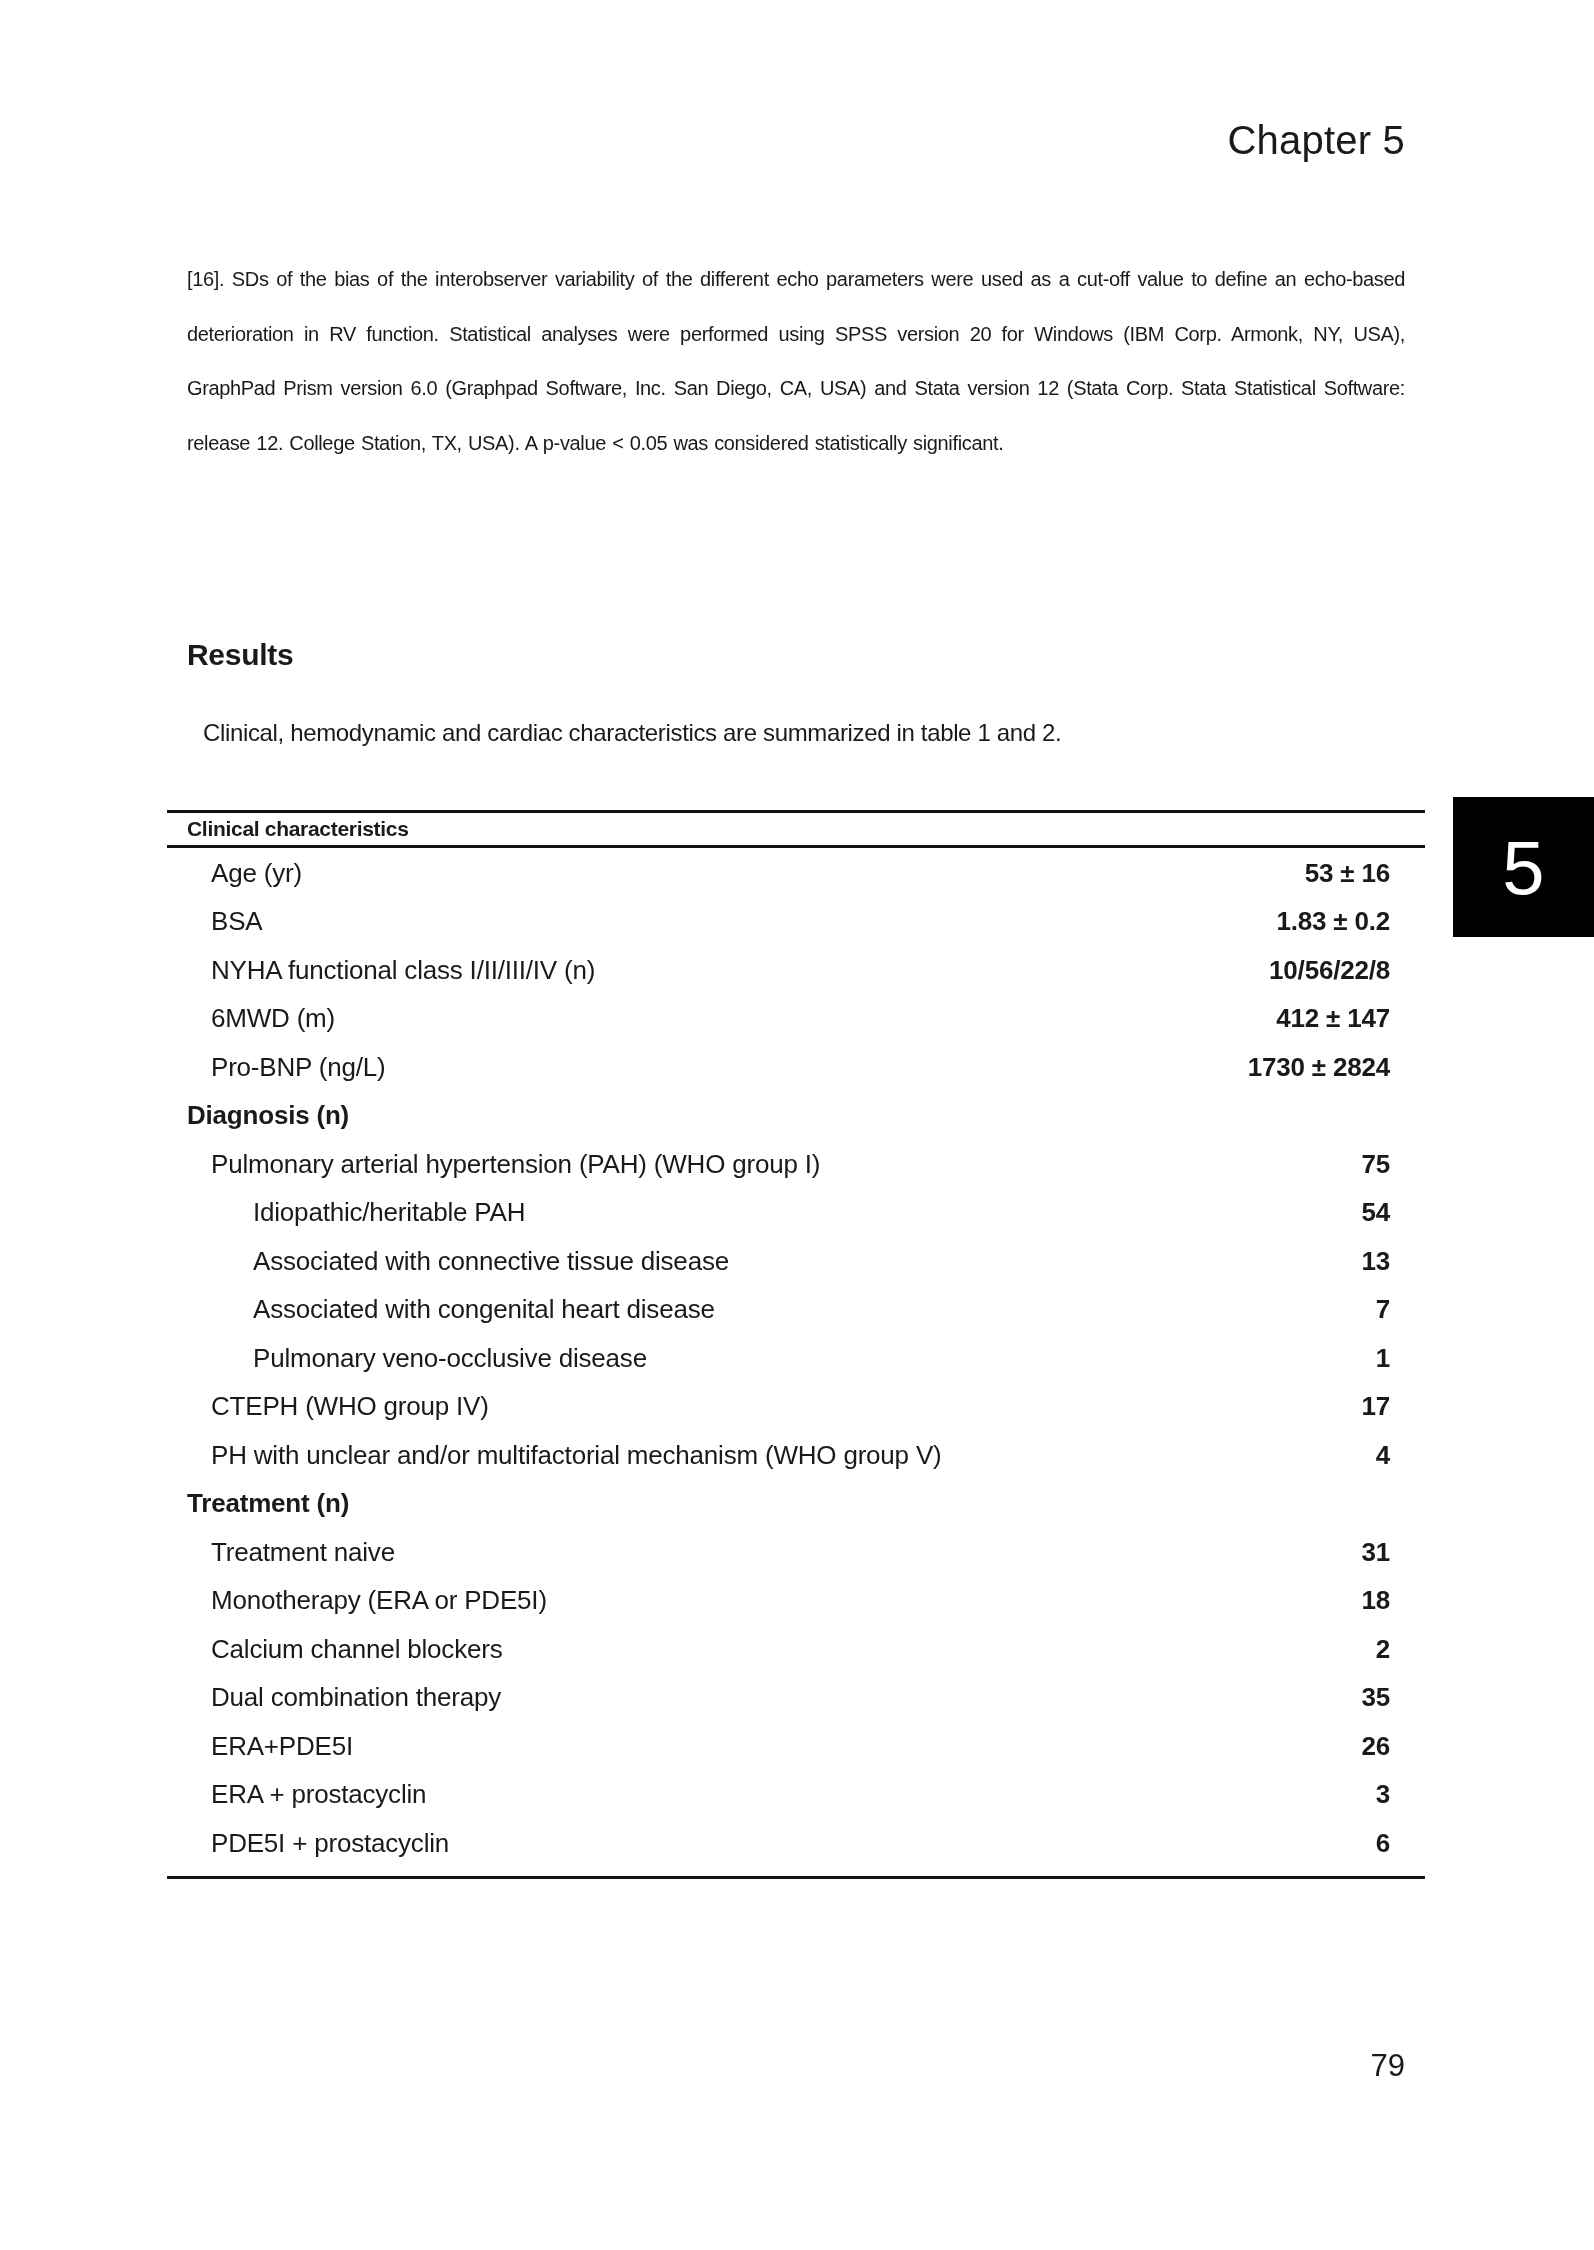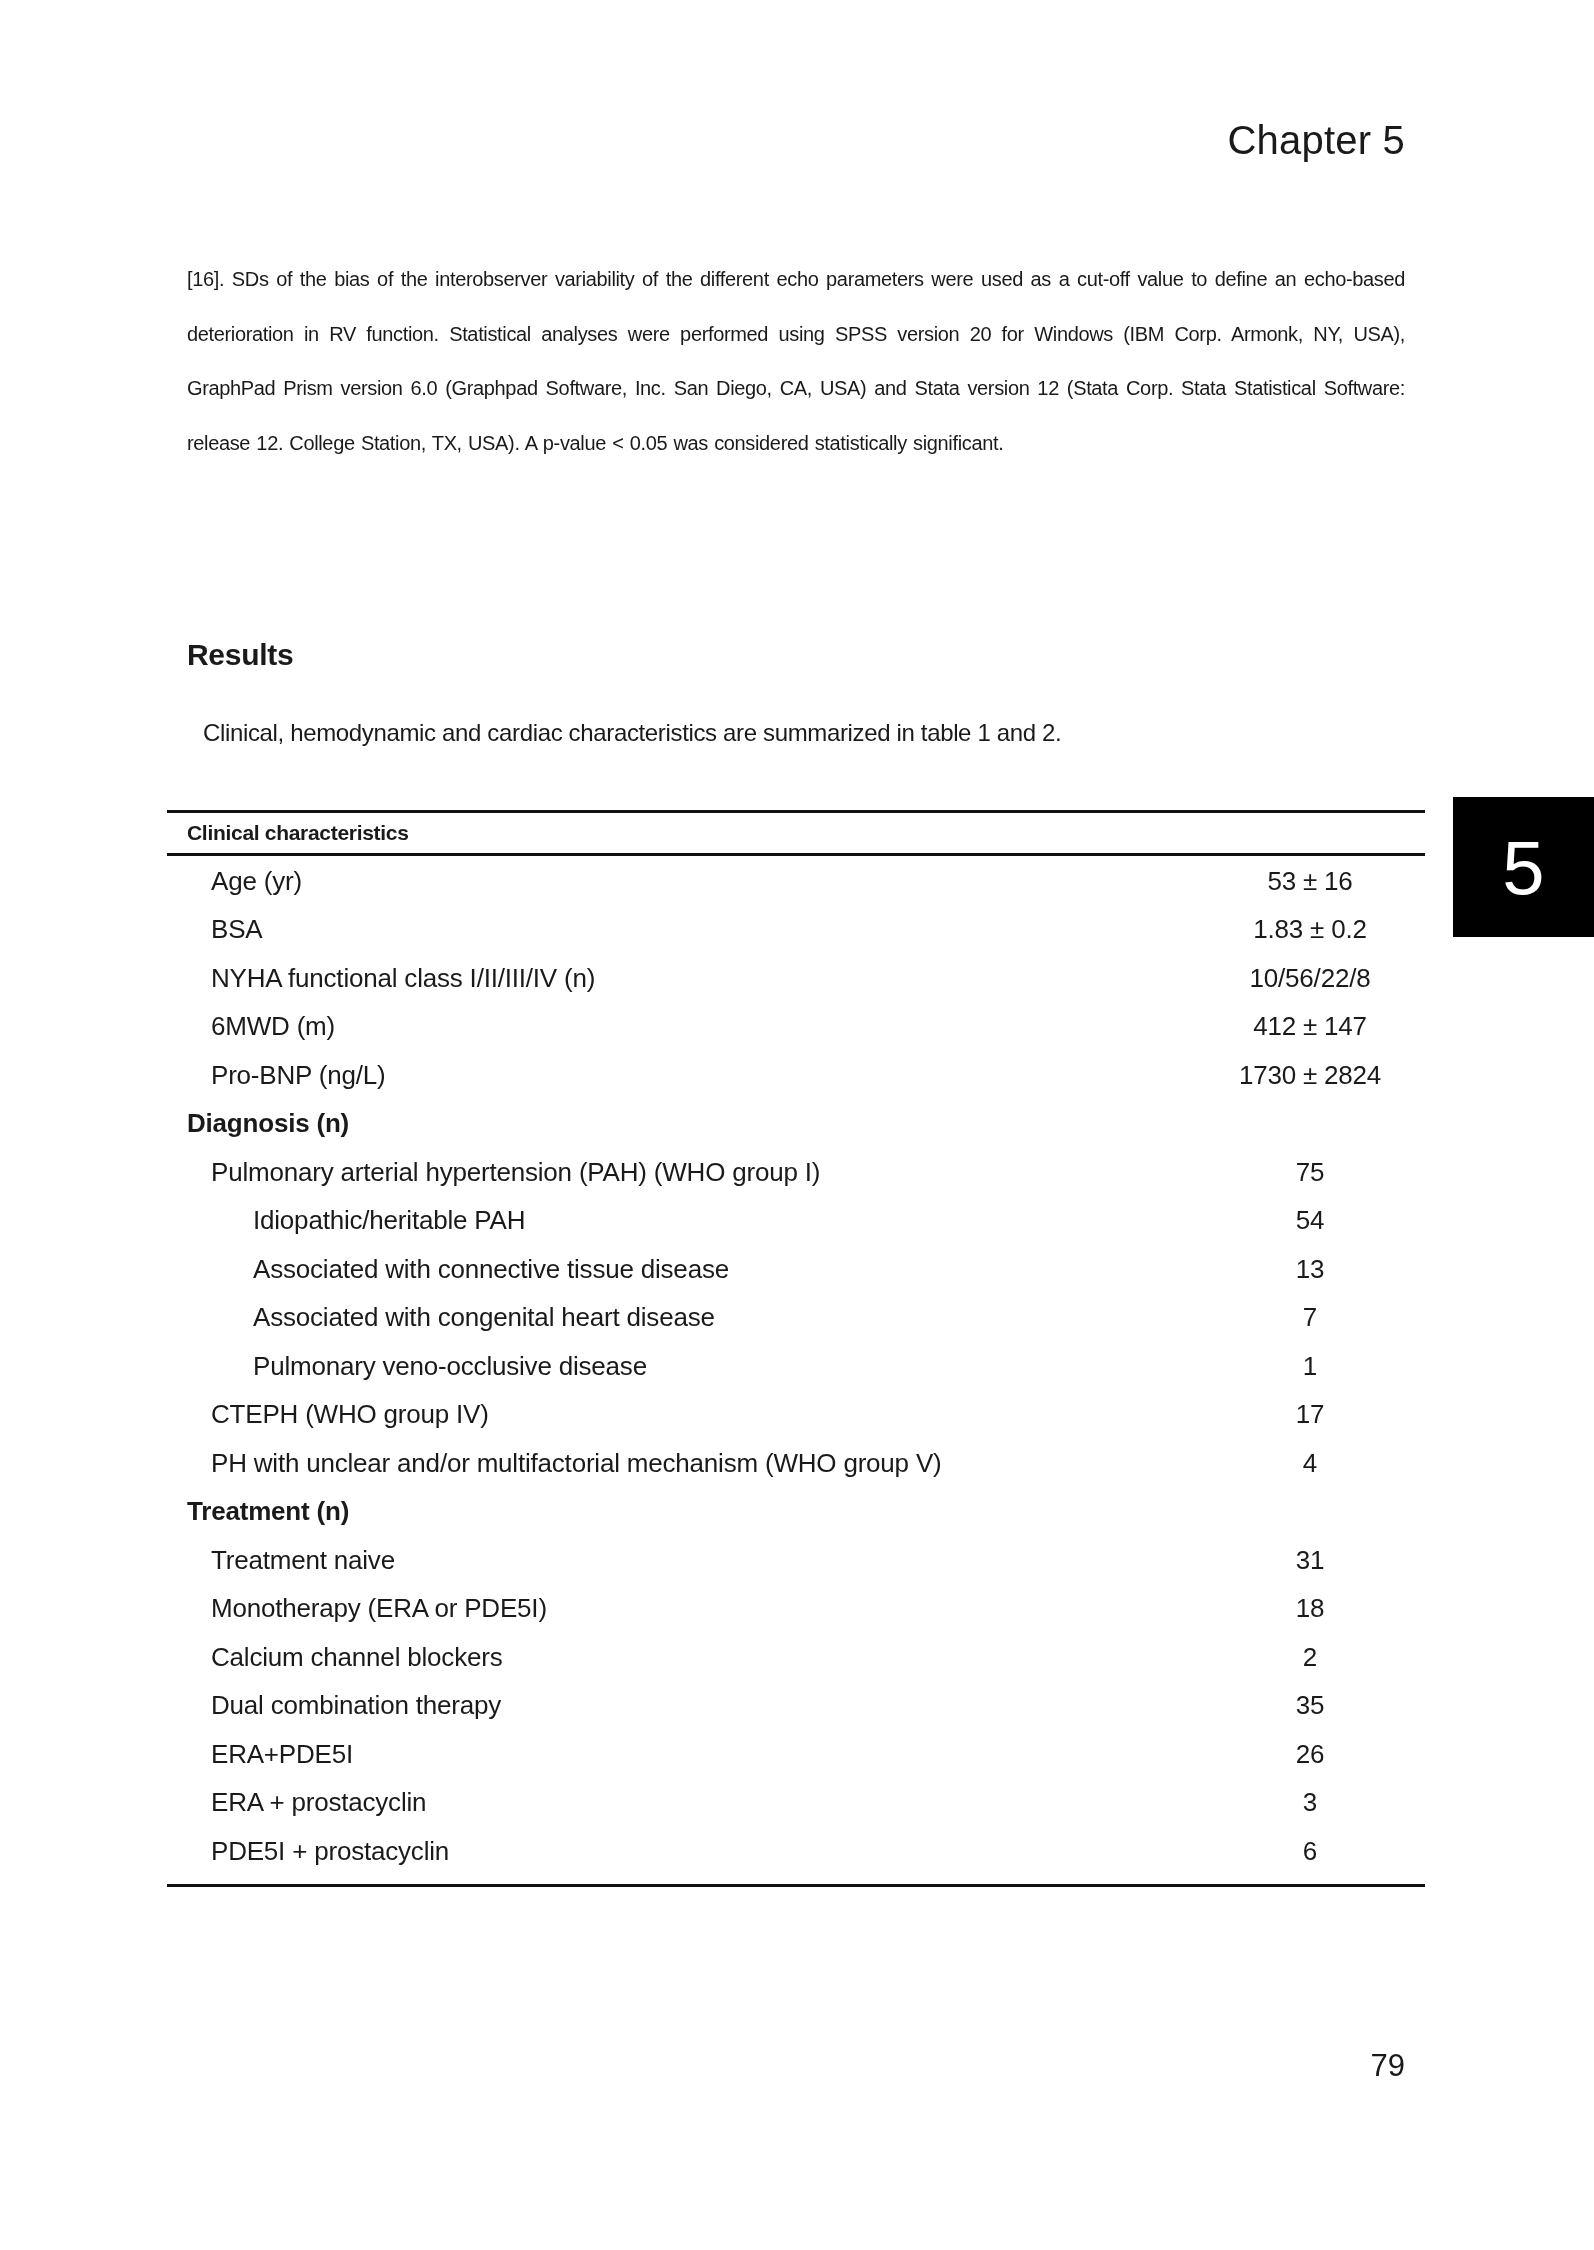--- a/index.html
+++ b/index.html
@@ -22,35 +22,36 @@
     }
     .summary {
       position: absolute; left: 187px; top: 703px;
       font-size: 24px; letter-spacing: -0.35px;
     }
     .table-wrap {
       position: absolute; left: 167px; width: 1258px; top: 810px;
     }
     .rule { height: 3px; background: #111; }
     .tbl-head {
-      height: 40px; display: flex; align-items: center; padding-left: 20px;
+      height: 32px; display: flex; align-items: center; padding-left: 20px;
       font-size: 21px; font-weight: bold; letter-spacing: -0.3px;
     }
     .tbl-body { padding-top: 1px; padding-bottom: 8px; }
     .row {
       height: 48.5px; display: flex; align-items: center; position: relative;
       font-size: 26px; letter-spacing: -0.2px;
     }
     .row .label { white-space: nowrap; }
     .row.level-0 .label { padding-left: 20px; font-weight: bold; }
     .row.level-1 .label { padding-left: 44px; }
     .row.level-2 .label { padding-left: 86px; }
     .row .value {
-      position: absolute; left: 1063px; width: 160px; text-align: center;
+      position: absolute; left: 1063px; width: 160px; text-align: right;
       white-space: nowrap;
+      font-weight: bold;
     }
     .chapter-tab {
       position: absolute; left: 1453px; top: 797px; width: 141px; height: 140px;
       background: #000; color: #fff; display: flex; align-items: center;
       justify-content: center; font-size: 76px;
     }
     .page-number {
       position: absolute; right: 189px; top: 2048px; font-size: 31px; margin-left: 22px;
     }
   </style>

